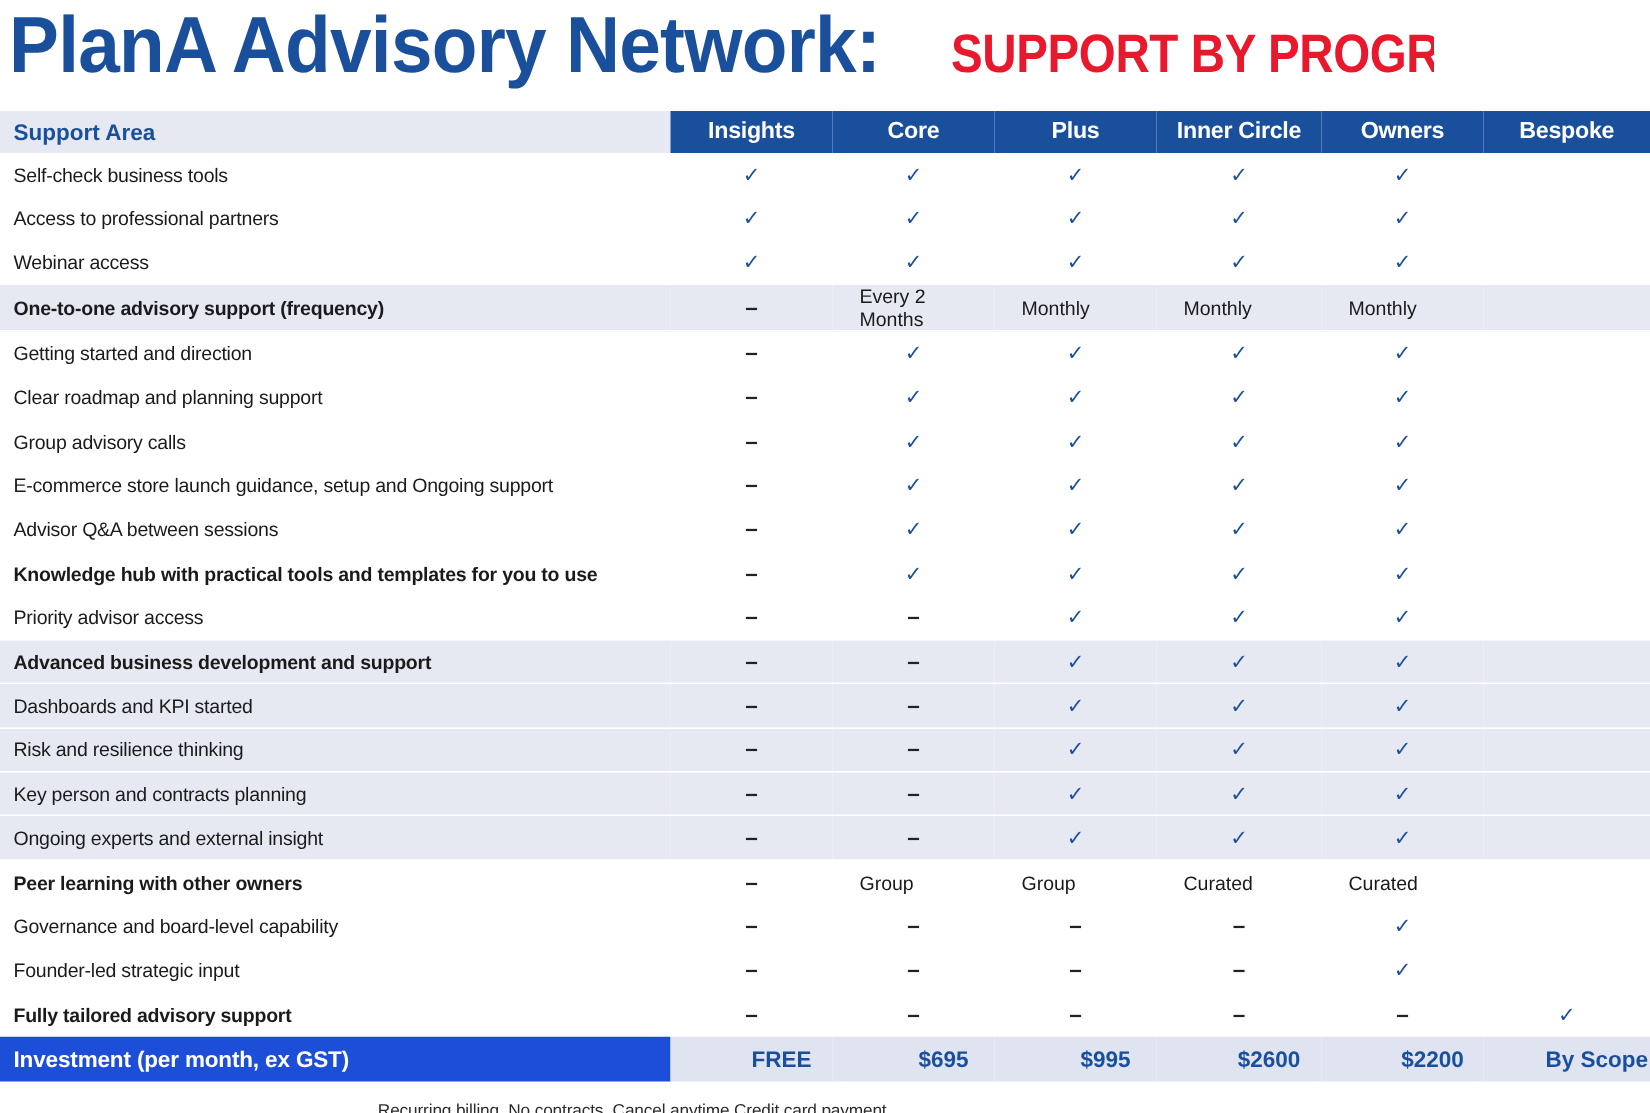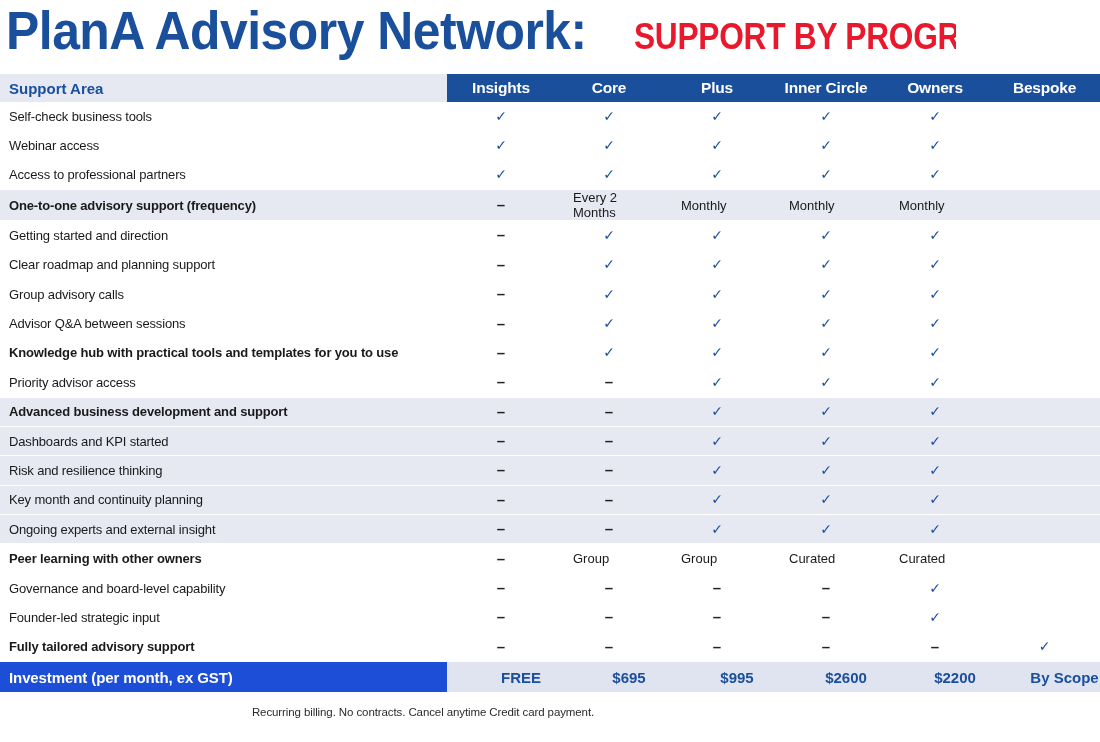--- a/index.html
+++ b/index.html
@@ -190,30 +190,30 @@
         <tr>
           <td class="area">Self-check business tools</td>
           <td class="val"><span class="tick">✓</span></td>
           <td class="val"><span class="tick">✓</span></td>
           <td class="val"><span class="tick">✓</span></td>
           <td class="val"><span class="tick">✓</span></td>
           <td class="val"><span class="tick">✓</span></td>
           <td class="val"></td>
         </tr>
         <tr>
+          <td class="area">Access to professional partners</td>
+          <td class="val"><span class="tick">✓</span></td>
+          <td class="val"><span class="tick">✓</span></td>
+          <td class="val"><span class="tick">✓</span></td>
+          <td class="val"><span class="tick">✓</span></td>
+          <td class="val"><span class="tick">✓</span></td>
+          <td class="val"></td>
+        </tr>
+        <tr>
           <td class="area">Webinar access</td>
-          <td class="val"><span class="tick">✓</span></td>
-          <td class="val"><span class="tick">✓</span></td>
-          <td class="val"><span class="tick">✓</span></td>
-          <td class="val"><span class="tick">✓</span></td>
-          <td class="val"><span class="tick">✓</span></td>
-          <td class="val"></td>
-        </tr>
-        <tr>
-          <td class="area">Access to professional partners</td>
           <td class="val"><span class="tick">✓</span></td>
           <td class="val"><span class="tick">✓</span></td>
           <td class="val"><span class="tick">✓</span></td>
           <td class="val"><span class="tick">✓</span></td>
           <td class="val"><span class="tick">✓</span></td>
           <td class="val"></td>
         </tr>
         <tr class=" band emph">
           <td class="area">One-to-one advisory support (frequency)</td>
           <td class="val"><span class="dash">–</span></td>
@@ -244,20 +244,29 @@
         <tr>
           <td class="area">Group advisory calls</td>
           <td class="val"><span class="dash">–</span></td>
           <td class="val"><span class="tick">✓</span></td>
           <td class="val"><span class="tick">✓</span></td>
           <td class="val"><span class="tick">✓</span></td>
           <td class="val"><span class="tick">✓</span></td>
           <td class="val"></td>
         </tr>
         <tr>
+          <td class="area">E-commerce store launch guidance, setup and Ongoing support</td>
+          <td class="val"><span class="dash">–</span></td>
+          <td class="val"><span class="tick">✓</span></td>
+          <td class="val"><span class="tick">✓</span></td>
+          <td class="val"><span class="tick">✓</span></td>
+          <td class="val"><span class="tick">✓</span></td>
+          <td class="val"></td>
+        </tr>
+        <tr>
           <td class="area">Advisor Q&amp;A between sessions</td>
           <td class="val"><span class="dash">–</span></td>
           <td class="val"><span class="tick">✓</span></td>
           <td class="val"><span class="tick">✓</span></td>
           <td class="val"><span class="tick">✓</span></td>
           <td class="val"><span class="tick">✓</span></td>
           <td class="val"></td>
         </tr>
         <tr class=" emph">
           <td class="area">Knowledge hub with practical tools and templates for you to use</td>
@@ -298,21 +307,21 @@
         <tr class=" band">
           <td class="area">Risk and resilience thinking</td>
           <td class="val"><span class="dash">–</span></td>
           <td class="val"><span class="dash">–</span></td>
           <td class="val"><span class="tick">✓</span></td>
           <td class="val"><span class="tick">✓</span></td>
           <td class="val"><span class="tick">✓</span></td>
           <td class="val"></td>
         </tr>
         <tr class=" band">
-          <td class="area">Key month and continuity planning</td>
+          <td class="area">Key person and contracts planning</td>
           <td class="val"><span class="dash">–</span></td>
           <td class="val"><span class="dash">–</span></td>
           <td class="val"><span class="tick">✓</span></td>
           <td class="val"><span class="tick">✓</span></td>
           <td class="val"><span class="tick">✓</span></td>
           <td class="val"></td>
         </tr>
         <tr class=" band">
           <td class="area">Ongoing experts and external insight</td>
           <td class="val"><span class="dash">–</span></td>

